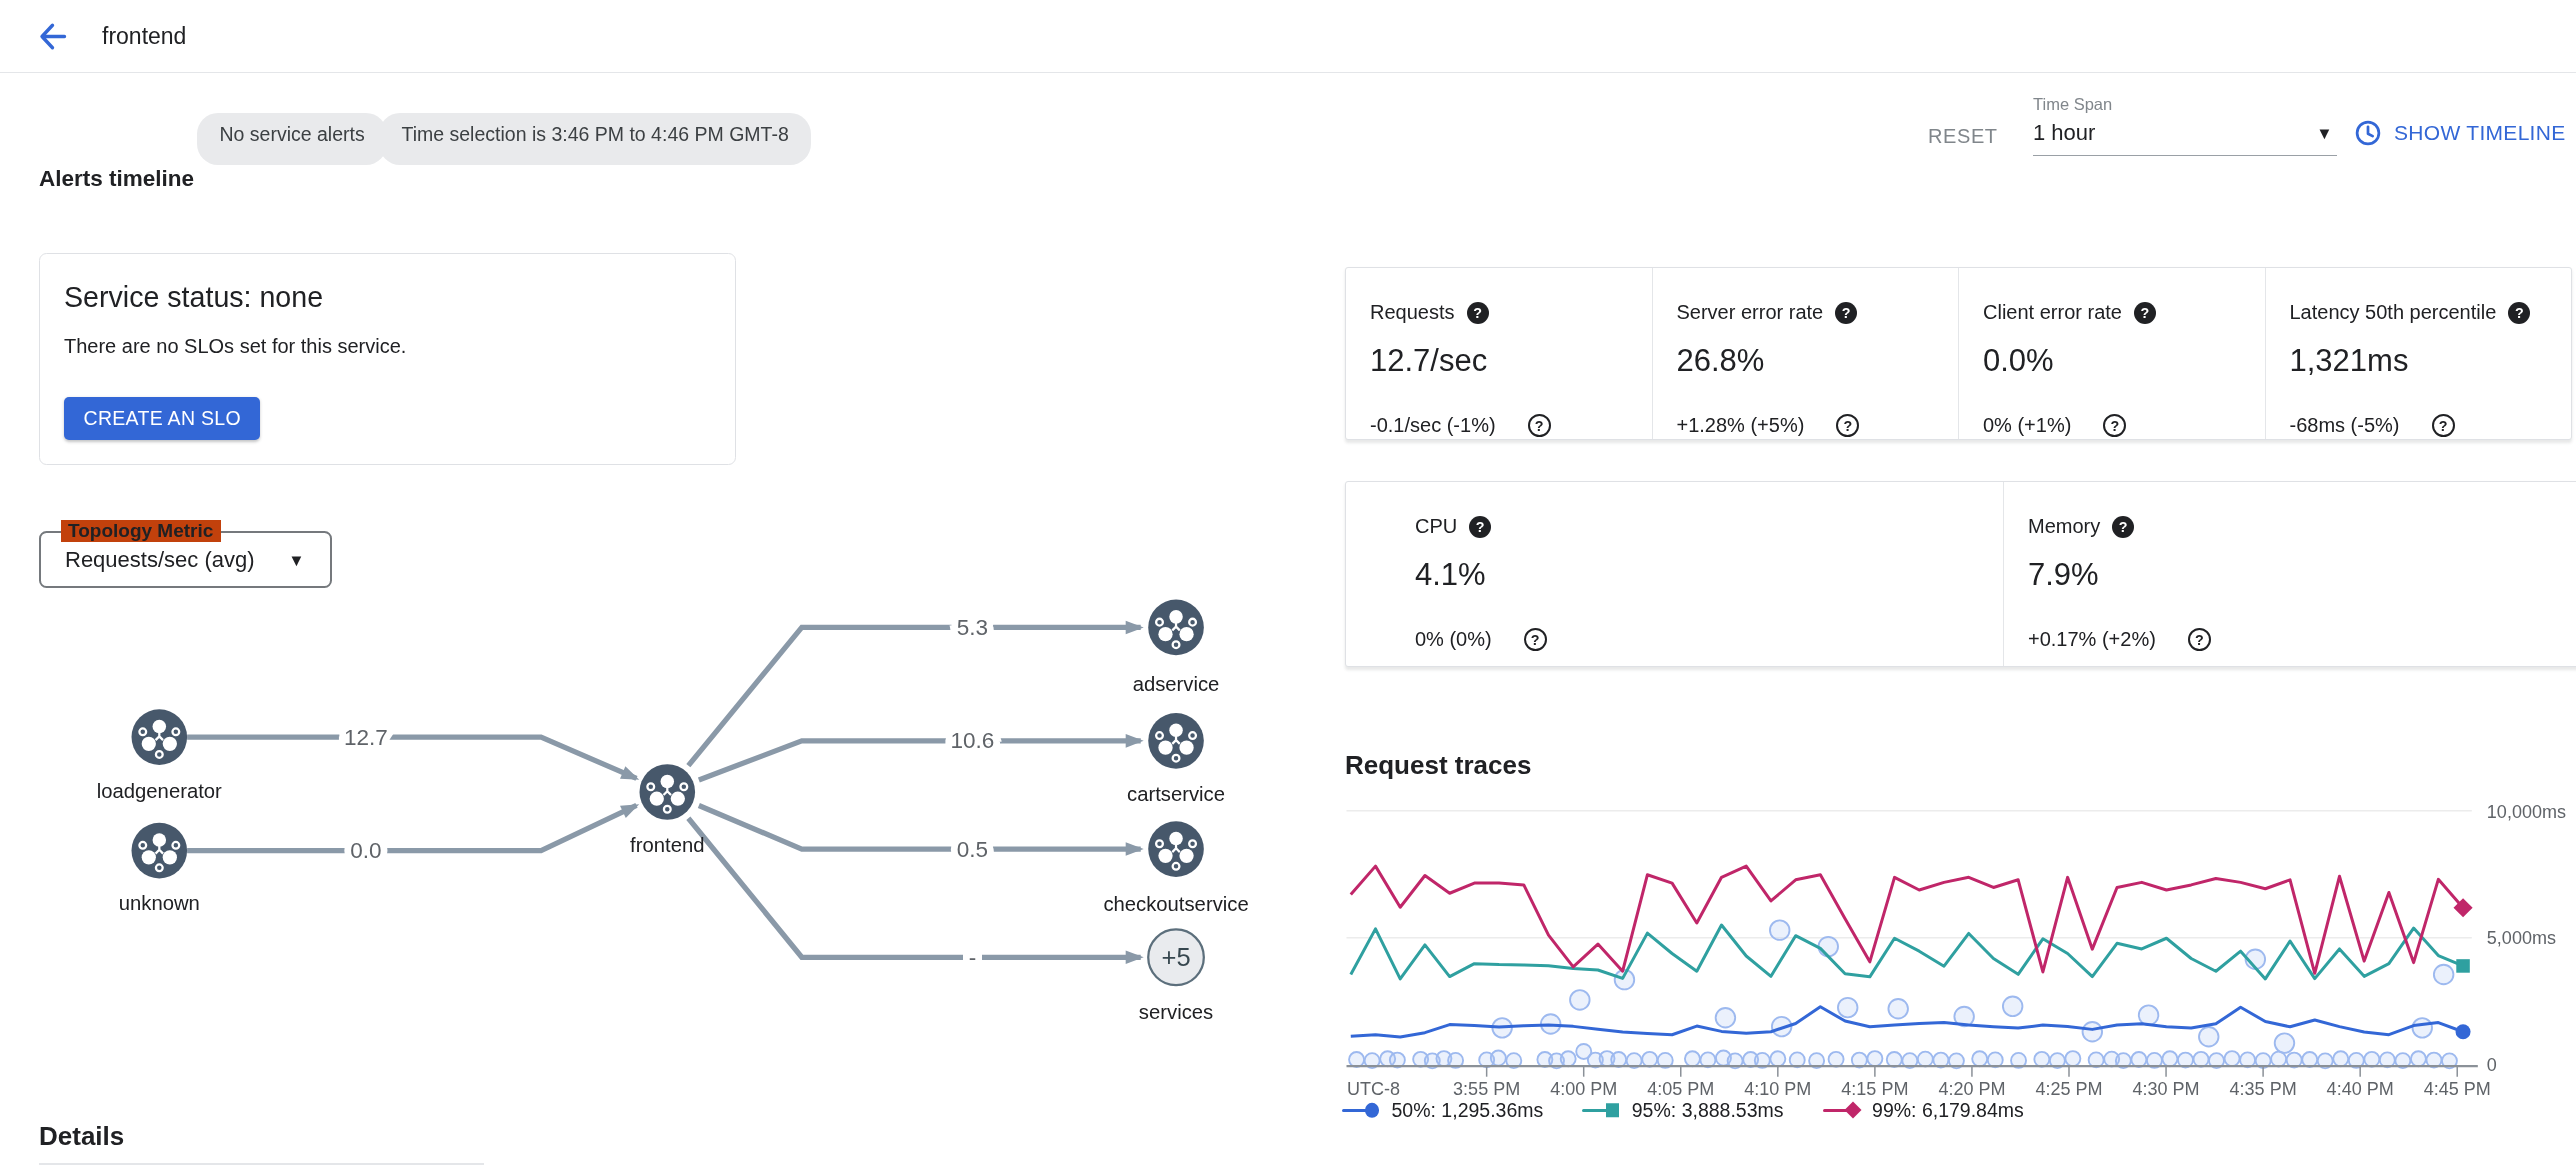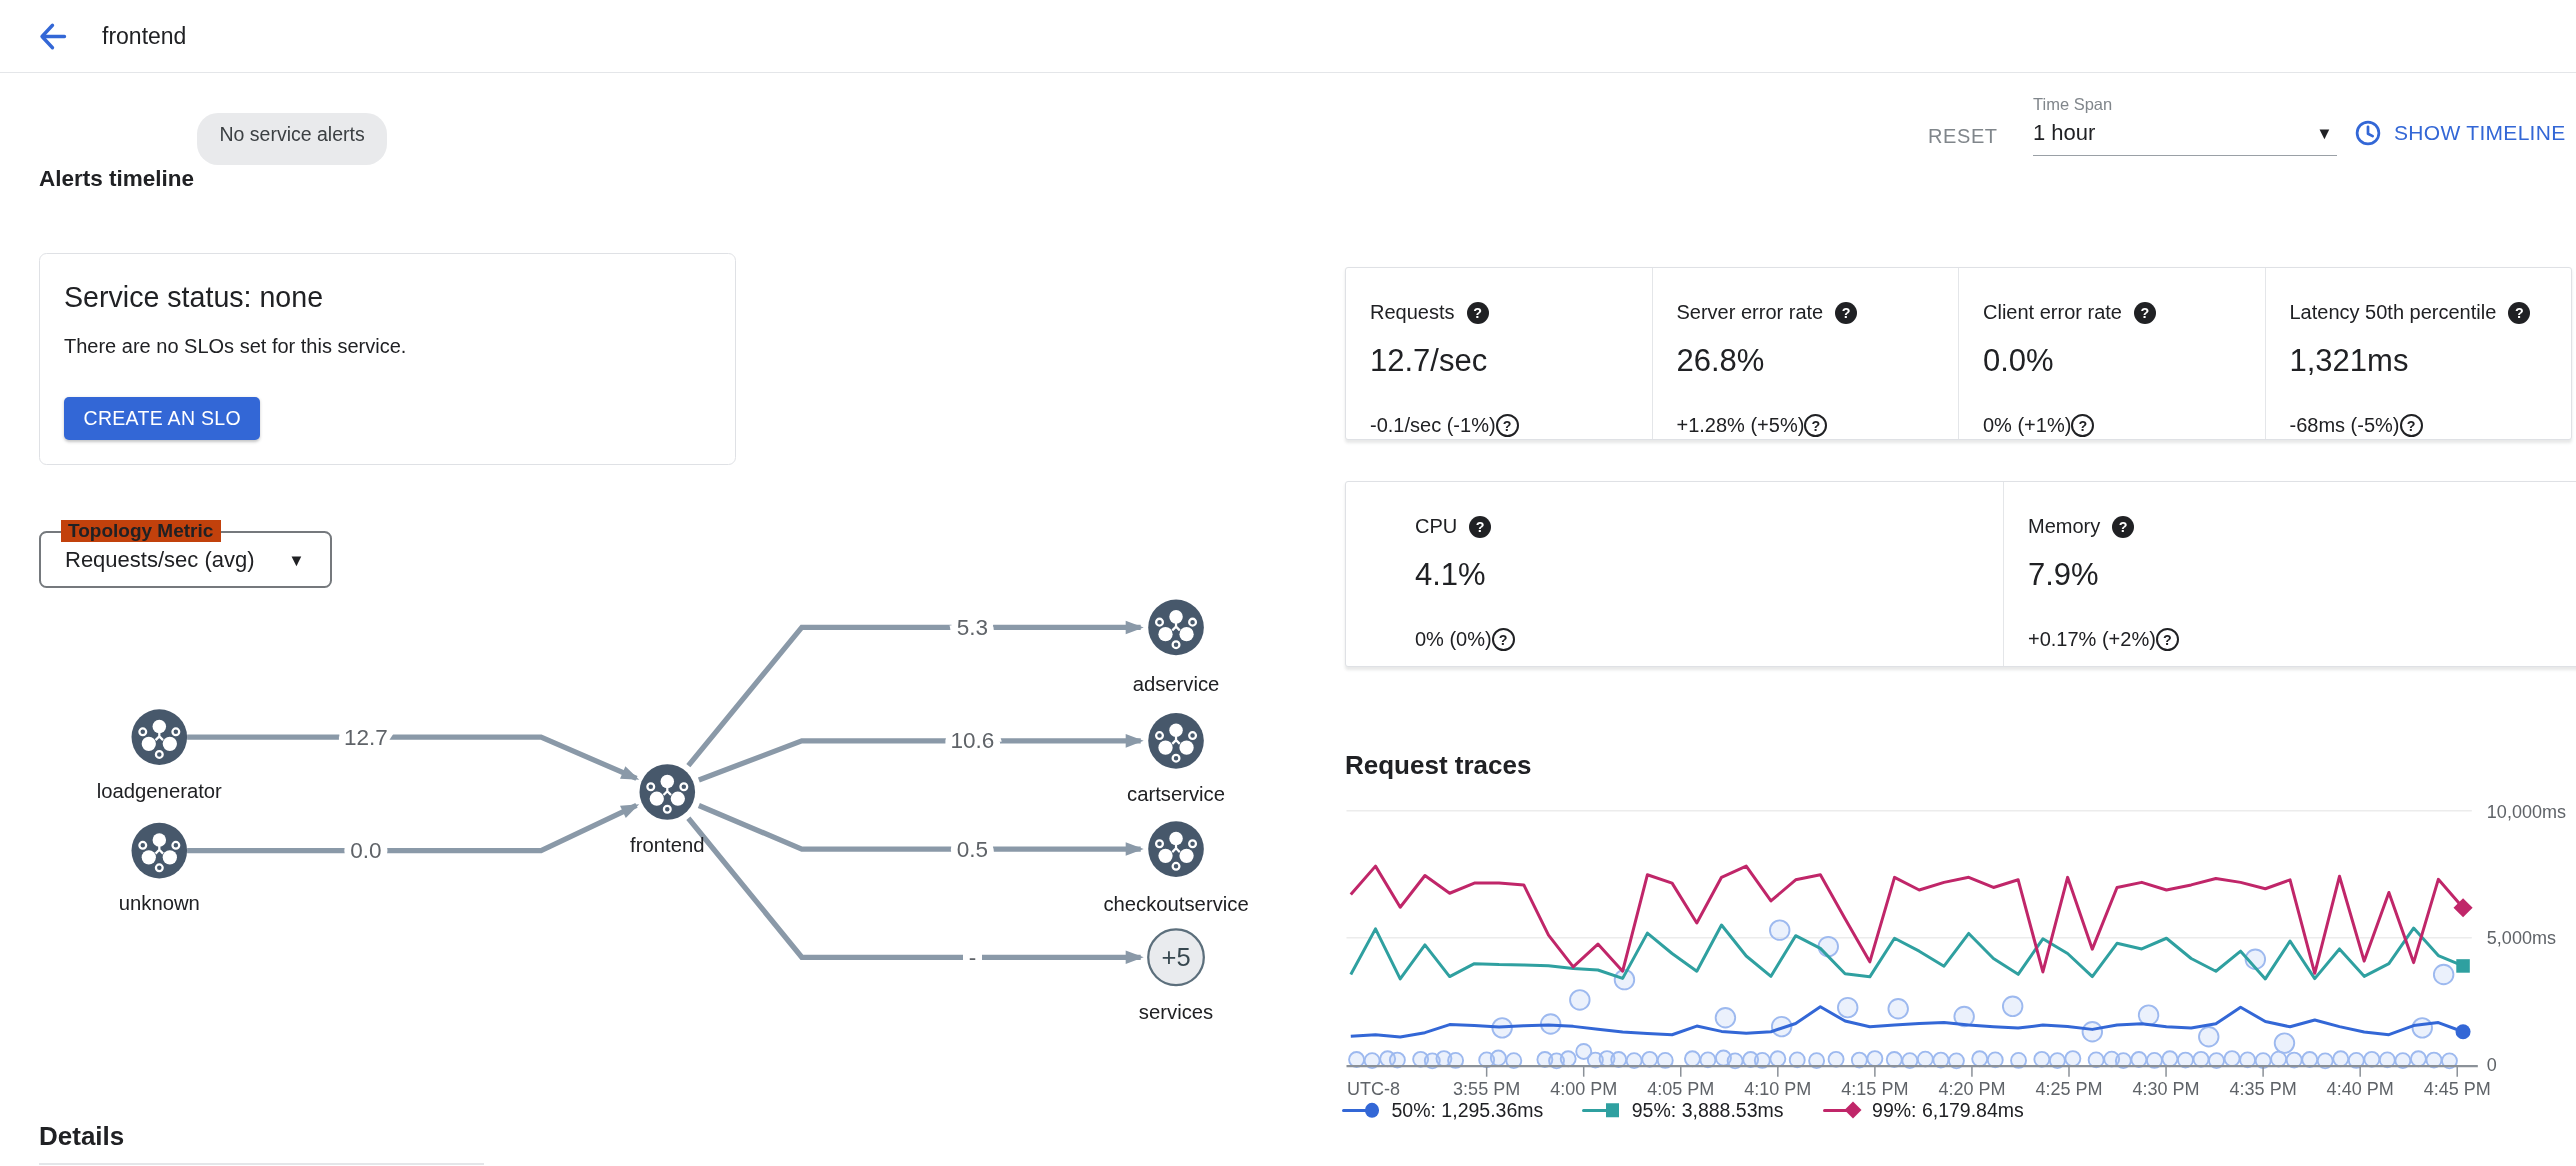--- a/index.html
+++ b/index.html
@@ -53,21 +53,21 @@
 
   
   .mcard{position:absolute;left:1345px;width:1225px;background:#fff;border:1.5px solid #dfe1e5;
     border-radius:3px;display:flex;box-shadow:0 2.3px 3px rgba(60,64,67,.12);}
   .mcard-1{top:267px;height:171px;}
   .mcard-2{top:481px;height:184px;padding-left:45px;}
   .mcol{flex:1;padding:33px 0 0 24px;box-sizing:border-box;}
   .mcol + .mcol{border-left:1.5px solid #e4e6e9;}
   .mtitle-row{display:flex;align-items:center;gap:12px;font-size:20px;color:#202124;white-space:nowrap;}
   .mvalue{font-size:31px;color:#202124;margin-top:19px;}
-  .mdelta-row{display:flex;align-items:center;font-size:20px;color:#202124;margin-top:35px;white-space:nowrap;}
+  .mdelta-row{display:flex;align-items:center;gap:32px;font-size:20px;color:#202124;margin-top:35px;white-space:nowrap;}
   .help-filled{width:22px;height:22px;border-radius:50%;background:#202124;color:#fff;font-size:14.3px;font-weight:700;
     display:inline-flex;align-items:center;justify-content:center;flex:none;cursor:pointer;}
   .help-outline{width:23px;height:23px;box-sizing:border-box;border:2.3px solid #202124;border-radius:50%;color:#202124;
     font-size:14.3px;font-weight:700;display:inline-flex;align-items:center;justify-content:center;flex:none;cursor:pointer;}
 
   
   .traces-title{position:absolute;left:1345px;top:750px;font-size:26px;font-weight:700;color:#202124;}
   #traces-svg{position:absolute;left:1345px;top:794px;}
   .axis-label{font-size:24px;fill:#5f6368;}
   .legend{position:absolute;left:1342px;top:1099px;display:flex;gap:39px;align-items:center;}
@@ -95,20 +95,21 @@
     <div class="back-btn">
       <svg width="33" height="33" viewBox="0 0 44 44">
         <path d="M22 7 L8 22 L22 37 M8 22 H38" stroke="#3367d6" stroke-width="4.5" fill="none" stroke-linecap="round" stroke-linejoin="round"></path>
       </svg>
     </div>
     <div class="page-title">frontend</div>
   </div>
 
   <div class="alerts-title">Alerts timeline</div>
   <div class="chip chip-1">No service alerts</div>
+  <div class="chip chip-2">Time selection is 3:46 PM to 4:46 PM GMT-8</div>
 
   <div class="reset-btn">RESET</div>
   <div class="timespan">
     <span class="ts-label">Time Span</span>
     <span class="ts-row">
       <span class="ts-value">1 hour</span>
       <span class="ts-caret">▼</span>
     </span>
   </div>
   <div class="show-timeline">

